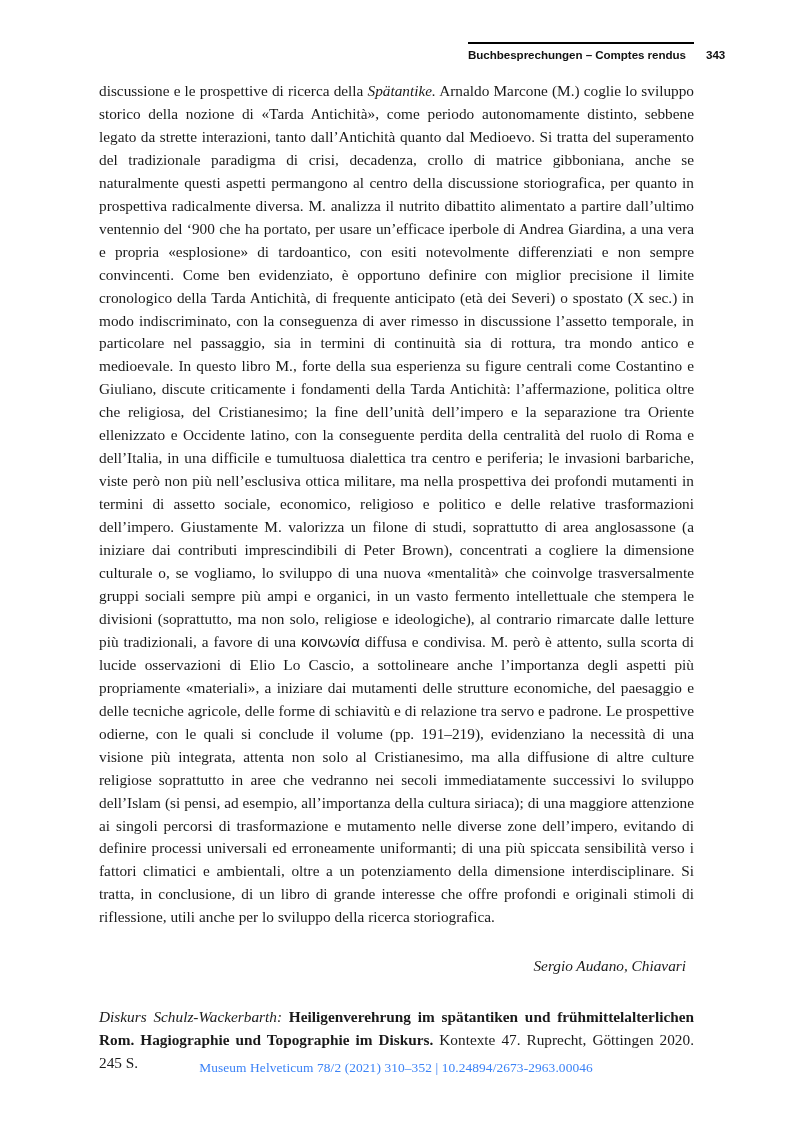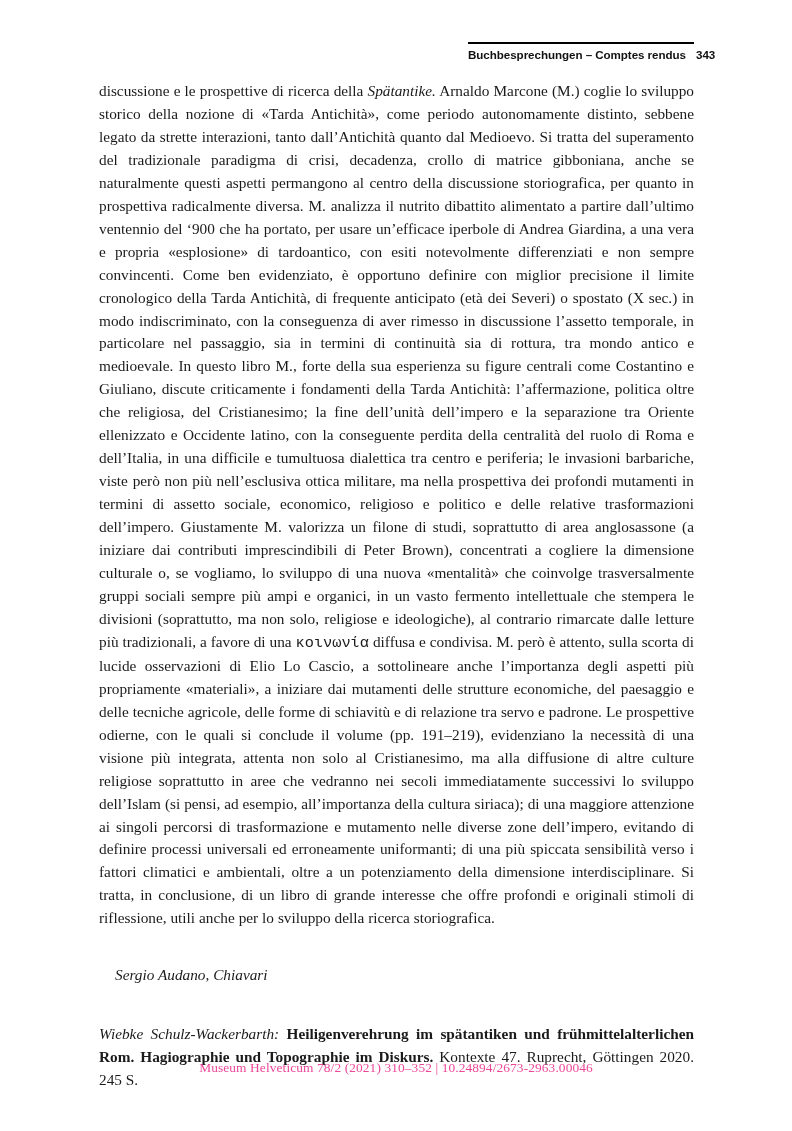--- a/index.html
+++ b/index.html
@@ -40,44 +40,45 @@
     align-items: baseline;
     justify-content: space-between;
     font-family: "Liberation Sans", "DejaVu Sans", sans-serif;
     font-weight: bold;
     font-size: 11.6px;
     letter-spacing: -0.05px;
     color: #111111;
     white-space: nowrap;
   }
   .runhead .title-txt { }
-  .runhead .pageno { margin-left: 10px; }
+  .runhead .pageno { margin-left: 20px; }
 
   
   .column {
     position: absolute;
     left: 99px;
     top: 80px;
     width: 595px;
   }
   p.body {
     margin: 0;
     text-align: justify;
     text-justify: inter-word;
     font-size: 15.3px;
     line-height: 22.95px;
     hyphens: manual;
     word-spacing: 0.1px;
   }
   p.body.first { text-indent: 0; }
   i, .it { }
-  .greek { font-family: Liberation Mono, monospace; }
+  .greek { font-family: Liberation Sans, sans-serif; }
 
   .signature {
-    margin: 16px;
+    margin: 8px;
+    text-align: right;
     font-style: italic;
     font-size: 15.3px;
     line-height: 22.95px;
     padding-top: 18px;
   }
 
   .review-block {
     margin: 0;
     padding-top: 20px;
     text-align: justify;
@@ -96,21 +97,21 @@
   }
 
   
   .footer {
     position: absolute;
     left: 0;
     top: 1060px;
     width: 792px;
     text-align: center;
     font-size: 13.4px;
-    color: #ec4899;
+    color: #3b82f6;
     letter-spacing: 0.1px;
   }
 </style>
 </head>
 <body>
 
 <div class="page">
 
   <div class="runhead">
     <div class="rule"></div>
@@ -119,20 +120,20 @@
       <span class="pageno">343</span>
     </div>
   </div>
 
   <div class="column">
 
     <p class="body first"><span>discussione e le prospettive di ricerca della </span><i>Spätantike.</i><span> Arnaldo Marcone (M.) coglie lo sviluppo storico della nozione di «Tarda Antichità», come periodo autonomamente distinto, sebbene legato da strette interazioni, tanto dall’Antichità quanto dal Medioevo. Si tratta del superamento del tradizionale paradigma di crisi, decadenza, crollo di matrice gibboniana, anche se naturalmente questi aspetti permangono al centro della discussione storiografica, per quanto in prospettiva radicalmente diversa. M. analizza il nutrito dibattito alimentato a partire dall’ultimo ventennio del ‘900 che ha portato, per usare un’efficace iperbole di Andrea Giardina, a una vera e propria «esplosione» di tardoantico, con esiti notevolmente differenziati e non sempre convincenti. Come ben evidenziato, è opportuno definire con miglior precisione il limite cronologico della Tarda Antichità, di frequente anticipato (età dei Severi) o spostato (X sec.) in modo indiscriminato, con la conseguenza di aver rimesso in discussione l’assetto temporale, in particolare nel passaggio, sia in termini di continuità sia di rottura, tra mondo antico e medioevale. In questo libro M., forte della sua esperienza su figure centrali come Costantino e Giuliano, discute criticamente i fondamenti della Tarda Antichità: l’affermazione, politica oltre che religiosa, del Cristianesimo; la fine dell’unità dell’impero e la separazione tra Oriente ellenizzato e Occidente latino, con la conseguente perdita della centralità del ruolo di Roma e dell’Italia, in una difficile e tumultuosa dialettica tra centro e periferia; le invasioni barbariche, viste però non più nell’esclusiva ottica militare, ma nella prospettiva dei profondi mutamenti in termini di assetto sociale, economico, religioso e politico e delle relative trasformazioni dell’impero. Giustamente M. valorizza un filone di studi, soprattutto di area anglosassone (a iniziare dai contributi imprescindibili di Peter Brown), concentrati a cogliere la dimensione culturale o, se vogliamo, lo sviluppo di una nuova «mentalità» che coinvolge trasversalmente gruppi sociali sempre più ampi e organici, in un vasto fermento intellettuale che stempera le divisioni (soprattutto, ma non solo, religiose e ideologiche), al contrario rimarcate dalle letture più tradizionali, a favore di una </span><span class="greek">κοινωνία</span><span> diffusa e condivisa. M. però è attento, sulla scorta di lucide osservazioni di Elio Lo Cascio, a sottolineare anche l’importanza degli aspetti più propriamente «materiali», a iniziare dai mutamenti delle strutture economiche, del paesaggio e delle tecniche agricole, delle forme di schiavitù e di relazione tra servo e padrone. Le prospettive odierne, con le quali si conclude il volume (pp. 191–219), evidenziano la necessità di una visione più integrata, attenta non solo al Cristianesimo, ma alla diffusione di altre culture religiose soprattutto in aree che vedranno nei secoli immediatamente successivi lo sviluppo dell’Islam (si pensi, ad esempio, all’importanza della cultura siriaca); di una maggiore attenzione ai singoli percorsi di trasformazione e mutamento nelle diverse zone dell’impero, evitando di definire processi universali ed erroneamente uniformanti; di una più spiccata sensibilità verso i fattori climatici e ambientali, oltre a un potenziamento della dimensione interdisciplinare. Si tratta, in conclusione, di un libro di grande interesse che offre profondi e originali stimoli di riflessione, utili anche per lo sviluppo della ricerca storiografica.</span></p>
 
     <p class="signature">Sergio Audano, Chiavari</p>
 
-    <p class="review-block"><span class="author">Wiebke Schulz-Wackerbarth:</span><span class="title"> Heiligenverehrung im spätantiken und frühmittelalterlichen Rom. Hagiographie und Topographie im Diskurs.</span><span class="imprint"> Kontexte 47. Ruprecht, Göttingen 2020. 245 S.</span></p>
+    <p class="review-block"><span class="author">Diskurs Schulz-Wackerbarth:</span><span class="title"> Heiligenverehrung im spätantiken und frühmittelalterlichen Rom. Hagiographie und Topographie im Diskurs.</span><span class="imprint"> Kontexte 47. Ruprecht, Göttingen 2020. 245 S.</span></p>
 
 
   </div>
 
   <div class="footer">Museum Helveticum 78/2 (2021) 310–352 | 10.24894/2673-2963.00046</div>
 
 </div>
 
 </body></html>

